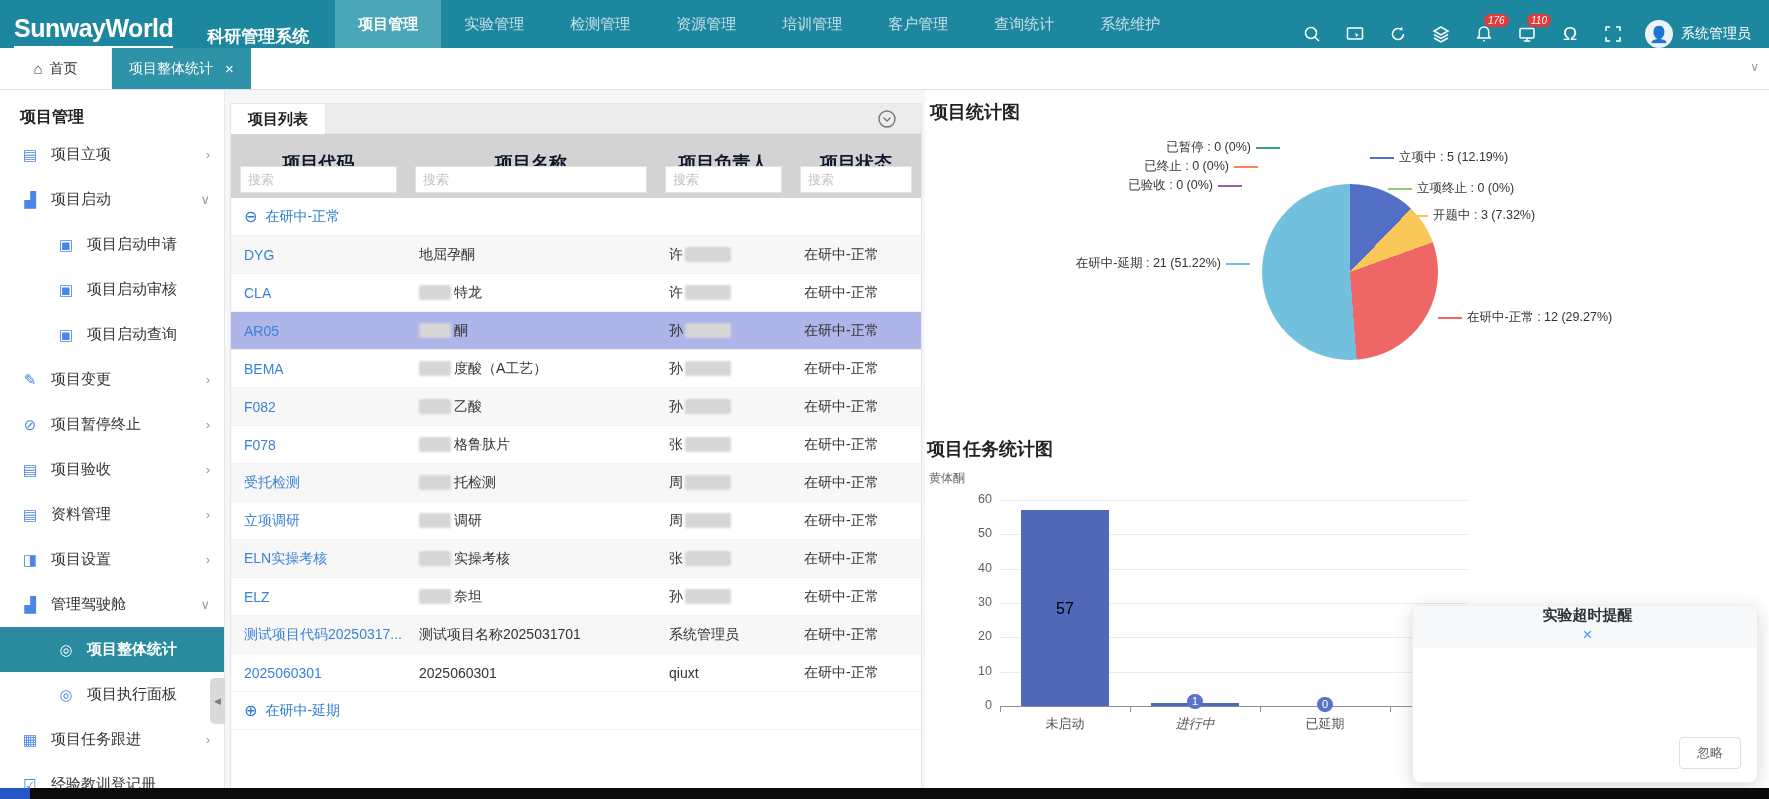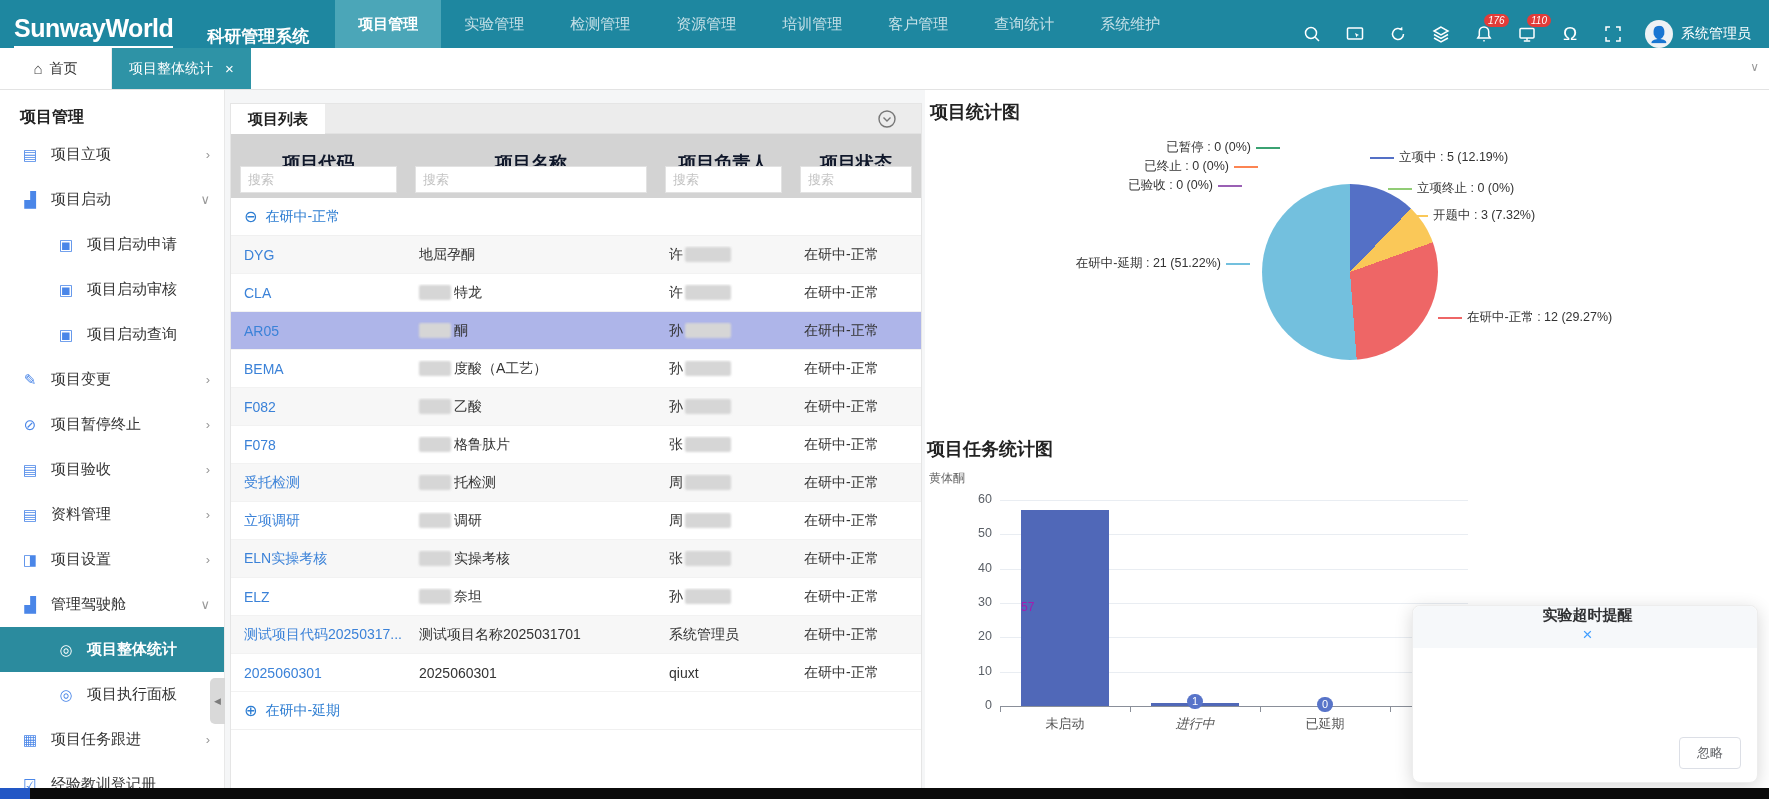--- a/index.html
+++ b/index.html
@@ -76,21 +76,21 @@
   .chart-sub { position:absolute; font-size:12px; color:#666; z-index:2; }
   .pie { position:absolute; left:1262px; top:184px; width:176px; height:176px; border-radius:50%; z-index:2; }
   .pie-label { position:absolute; font-size:12.5px; color:#333; white-space:nowrap; display:flex; align-items:center; gap:5px; z-index:2; }
   .pl-line { width:24px; height:2px; flex:none; }
   .gridline { position:absolute; height:1px; background:#e9edf2; z-index:1; }
   .axisline { position:absolute; height:1px; background:#8a8f99; z-index:2; }
   .ytick { position:absolute; font-size:12.5px; color:#5a5f66; width:34px; text-align:right; z-index:2; }
   .xtick { position:absolute; width:1px; height:5px; background:#8a8f99; z-index:2; }
   .xlabel { position:absolute; font-size:13px; color:#555; text-align:center; width:100px; z-index:2; }
   .bar { position:absolute; background:#5068b8; z-index:2; }
-  .bar-val { position:absolute; color:#a21caf; font-size:12px; text-align:left; z-index:3; }
+  .bar-val { position:absolute; color:#000000; font-size:16px; text-align:center; z-index:3; }
   .bar-pill { position:absolute; background:#5874c9; color:#fff; font-size:11px; line-height:15px; min-width:16px; text-align:center; border-radius:8px; z-index:3; }
 
   
   .popup { position:absolute; left:1412px; top:605px; width:346px; height:178px; background:#fff; border:1px solid #ededed; border-radius:8px; box-shadow:0 4px 18px rgba(0,0,0,.16); z-index:10; }
   .popup-head { height:42px; display:flex; align-items:center; justify-content:flex-start; padding:0 17px 0 22px; background:#f6f8fa; border-radius:8px 8px 0 0;flex-direction:column; }
   .popup-title { font-weight:bold; font-size:15px; color:#303133; }
   .popup-close { color:#409eff; font-size:17px; cursor:pointer; }
   .popup-body { padding:13px 22px 0 46px; font-size:14px; color:#606266; line-height:23px; }
   .popup-link { color:#409eff; cursor:pointer; }
   .popup-btn { position:absolute; right:16px; bottom:13px; border:1px solid #dcdfe6; border-radius:4px; padding:6px 17px; font-size:13px; color:#606266; background:#fff; cursor:pointer; }

